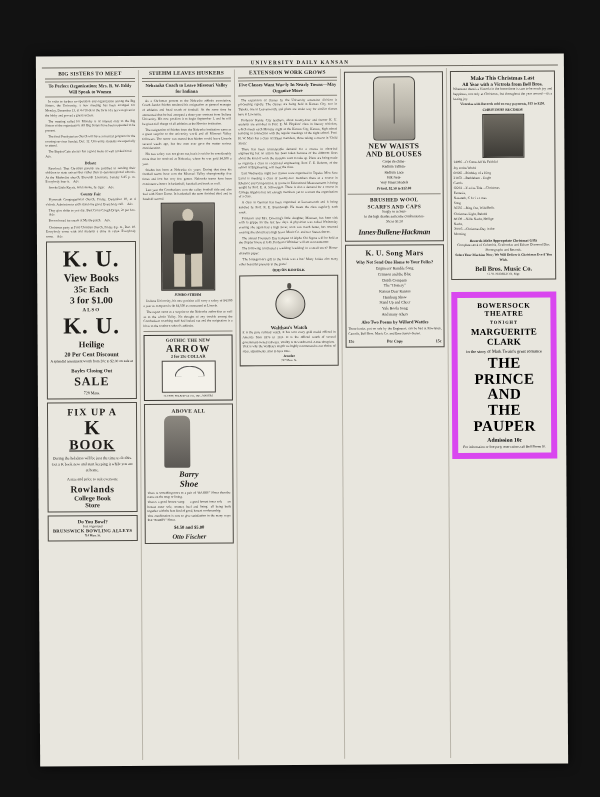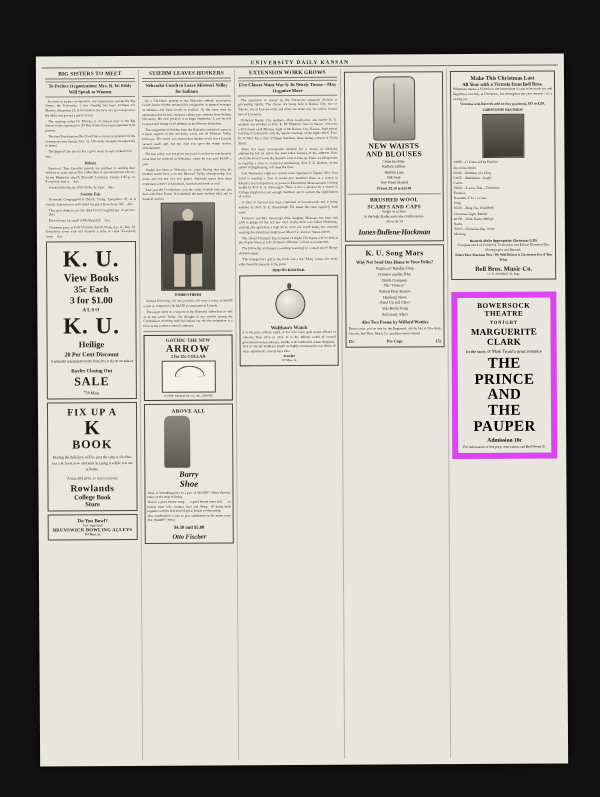--- a/index.html
+++ b/index.html
@@ -126,21 +126,21 @@
   .ku-box .pr2 { font-size: 9.5px; font-weight: bold; margin: 1px 0 2px 0; }
   .ku-box .also { font-size: 5px; font-weight: bold; letter-spacing: 1px; }
   .ku-box .pen { font-size: 8.5px; font-weight: bold; margin: 2px 0; }
   .ku-box .disc { font-size: 6px; font-weight: bold; margin: 2px 0; }
   .ku-box .splend { font-size: 3.6px; line-height: 1.4; margin-top: 2px; }
   .ku-box .sale { font-size: 12px; font-weight: bold; letter-spacing: 1px; }
   .ku-box .addr { font-size: 4px; margin-top: 1px; }
 
   .fixup .f1 { font-size: 10px; font-weight: bold; letter-spacing: 1px; }
   .fixup .kk { font-size: 20px; font-weight: bold; line-height: 1; }
-  .fixup .bk { font-size: 12px; font-weight: bold; letter-spacing: 1px; }
+  .fixup .bk { font-size: 14px; font-weight: bold; letter-spacing: 1px; text-decoration: underline; }
   .fixup .txt { font-size: 3.9px; line-height: 1.5; text-align: center; margin-top: 3px; }
   .fixup .row { font-size: 3.9px; margin-top: 3px; }
   .fixup .store { font-size: 9.5px; font-weight: bold; letter-spacing: 0.5px; margin-top: 3px; }
   .fixup .store2 { font-size: 6.5px; font-weight: bold; }
 
   .bowl { font-size: 5px; font-weight: bold; }
   .bowl .small { font-size: 3.4px; font-weight: normal; }
   .bowl .name { font-size: 4.6px; font-weight: bold; letter-spacing: 0.3px; }
   .bowl .addr { font-size: 2.9px; }
   .figcap { font-size: 3.4px; text-align: center; font-weight: bold; margin: 1px 0 2px 0; }

